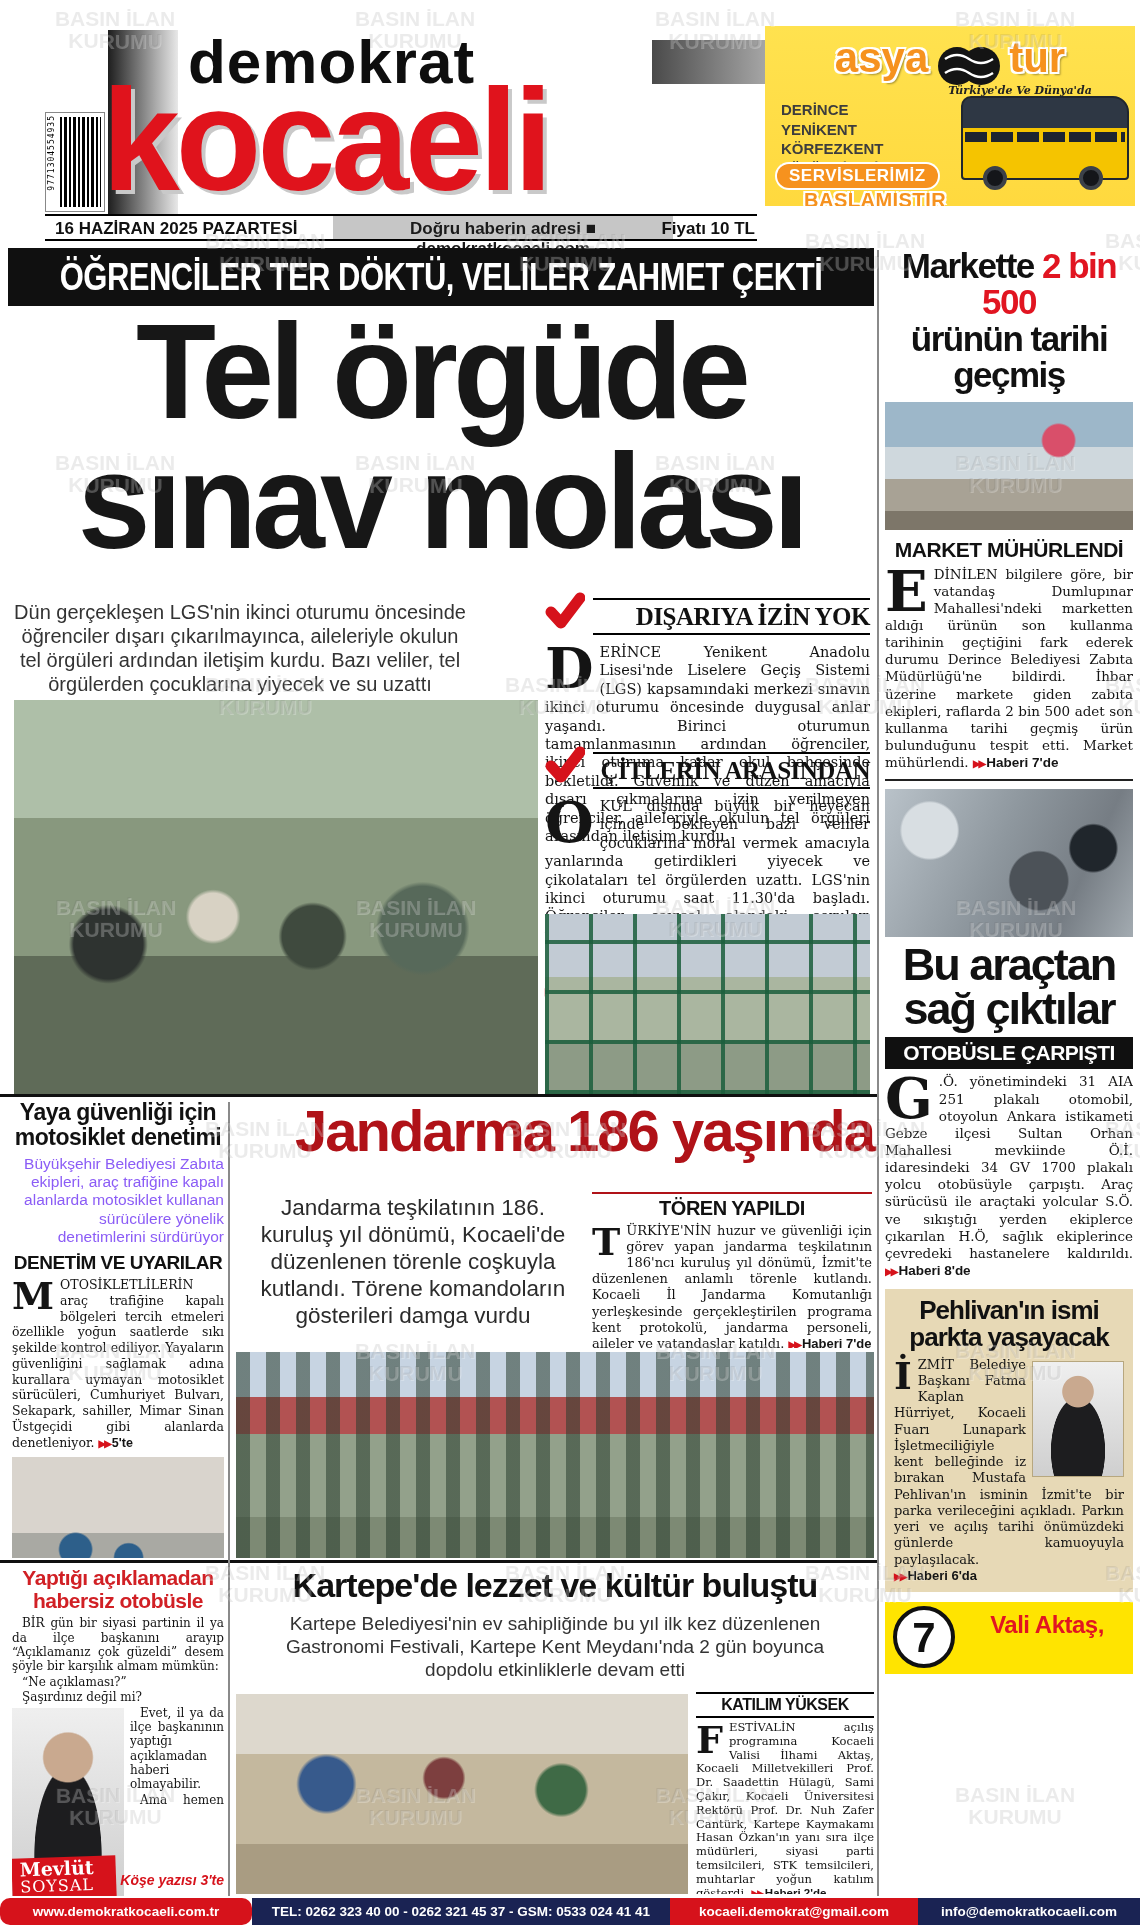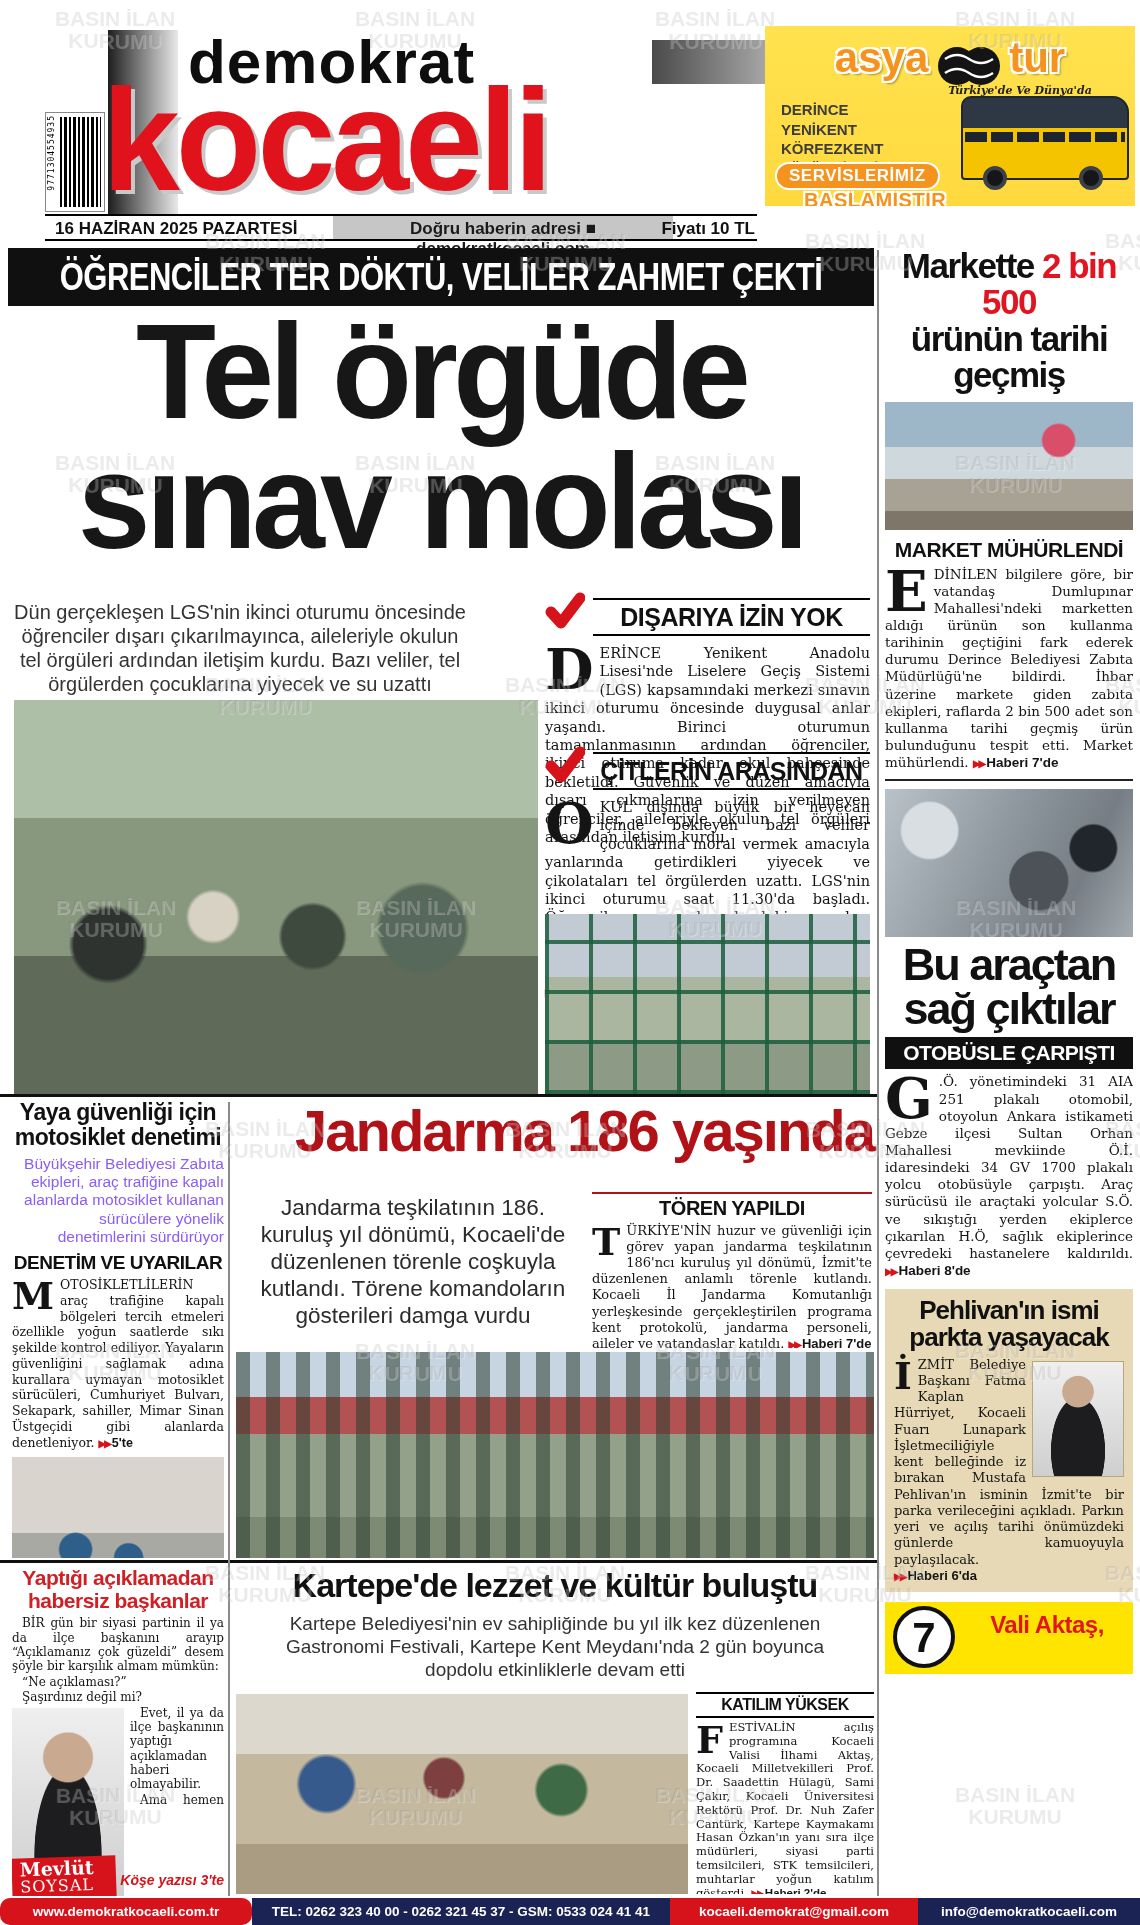--- a/index.html
+++ b/index.html
@@ -73,21 +73,21 @@
     color:#171717; letter-spacing:-5px; }
   .headline .l { display:block; font-size:131px; line-height:.99; transform:scaleY(1.04); }
   .lede { left:14px; top:600px; width:452px; font-size:20px; line-height:1.2; text-align:center;
     color:#333; font-weight:500; }
 
   
   .lsec { left:545px; width:325px; }
   .lsec .head { position:relative; margin-left:0; }
   .check { position:absolute; left:0; top:-6px; }
   .sec-rule-title { margin-left:48px; border-top:2px solid #000; border-bottom:2px solid #000;
-    text-align:center; font-size:25px; font-weight:800; letter-spacing:-.5px; padding:3px 0 2px; }
+    text-align:right; font-size:25px; font-weight:800; letter-spacing:-.5px; padding:3px 0 2px;font-family:Liberation Serif, serif; }
   .serif { font-family:"DejaVu Serif",serif; text-align:justify; color:#141414; }
   .lsec .body { margin-top:8px; font-size:14.5px; line-height:1.27; }
   .dc { float:left; font-family:"DejaVu Serif",serif; font-weight:bold; font-size:56px;
     line-height:.78; padding:4px 6px 0 0; }
   .dc2 { font-size:38px; }
   .more { font-weight:bold; white-space:nowrap; font-family:"Liberation Sans",sans-serif; }
   .more .arr { color:#d6121b; font-size:10px; letter-spacing:-2px; margin-right:2px; }
 
   
   .photo { background:#9aa58c; }
@@ -365,21 +365,21 @@
     <div class="body serif">
       <span class="dc dc2">M</span><span>OTOSİKLETLİLERİN araç trafiğine kapalı bölgeleri tercih etmeleri özellikle yoğun saatlerde sıkı şekilde kontrol ediliyor. Yayaların güvenliğini sağlamak adına kurallara uymayan motosiklet sürücüleri, Cumhuriyet Bulvarı, Sekapark, sahiller, Mimar Sinan Üstgeçidi gibi alanlarda denetleniyor.</span>
       <span class="more"><span class="arr">▶▶</span><b>5'te</b></span>
     </div>
     <div class="ph photo ph-moto"></div>
   </div>
 
   <div class="soysal">
     <h2>
       <span>Yaptığı açıklamadan</span><br>
-      <span>habersiz başkanlar</span>
+      <span>habersiz otobüsle</span>
     </h2>
     <div class="txt">
       <p>BİR gün bir siyasi partinin il ya da ilçe başkanını arayıp “Açıklamanız çok güzeldi” desem şöyle bir karşılık almam mümkün:</p>
       <p>“Ne açıklaması?”</p>
       <p>Şaşırdınız değil mi?</p>
       <div class="pic-wrap">
         <div class="pic photo ph-portrait"></div>
         <div class="author-label">
           <span class="fn">Mevlüt</span>
           <span class="ln">SOYSAL</span>

